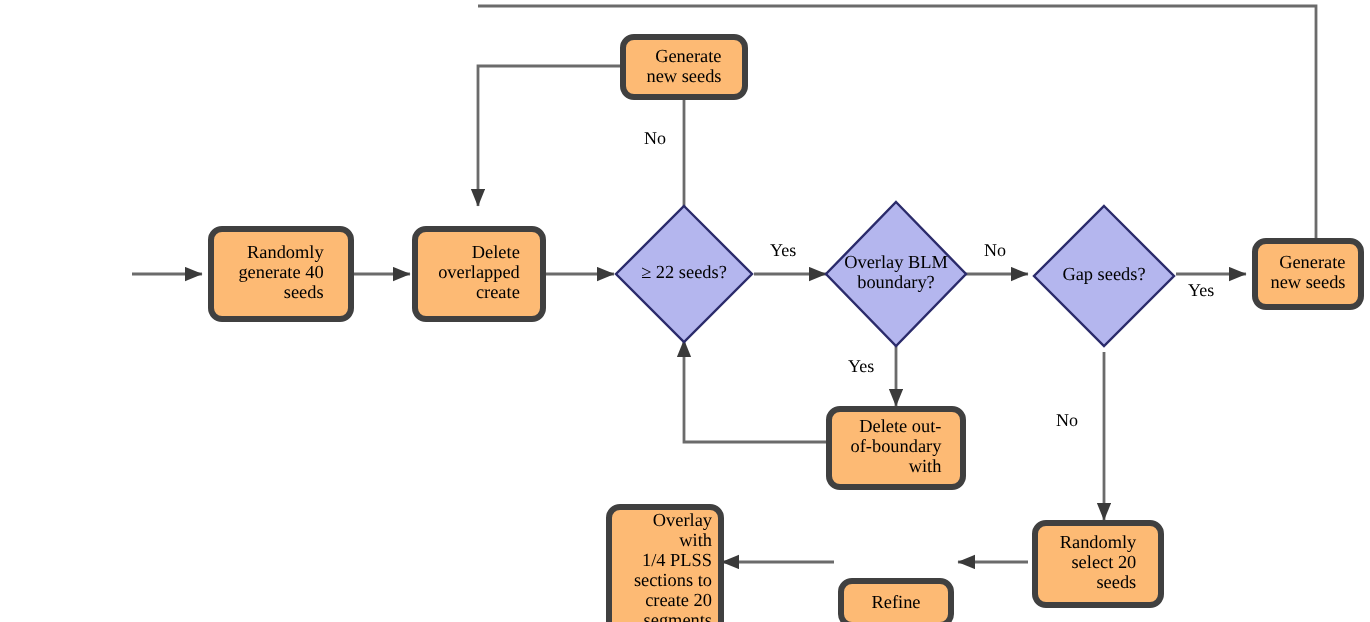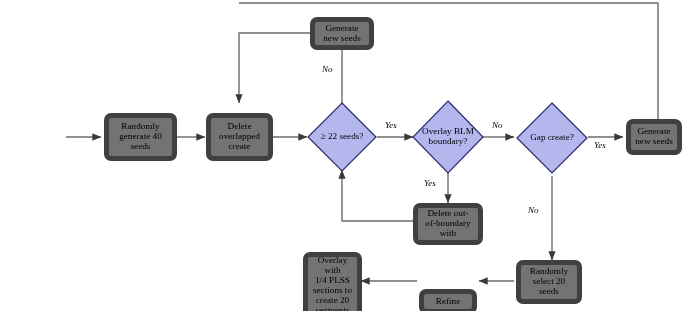--- a/index.html
+++ b/index.html
@@ -27,26 +27,27 @@
     box-sizing: border-box;
     display: flex;
     align-items: center;
     justify-content: center;
     text-align: center;
     color: #000000;
     line-height: 1.08;
     z-index: 3;
   }
   .node.box {
-    background: #737373;
-    border: 5px solid #404040;
+    background: #fdba74;
+    border: 3px solid #404040;
     border-radius: 7px;
     font-size: 9.2px;
     padding: 2px 3px;
     box-shadow: 0 0 0 0 transparent;
+    text-align: right;
   }
   .diamond-wrap {
     position: absolute;
     z-index: 3;
   }
   .diamond-wrap .dm {
     position: absolute;
     left: 0; top: 0;
     width: 100%; height: 100%;
   }
@@ -62,21 +63,20 @@
     line-height: 1.08;
     color: #000;
     pointer-events: none;
   }
   .edge-label {
     position: absolute;
     font-size: 9px;
     color: #000;
     z-index: 4;
     white-space: nowrap;
-    font-style: italic;
   }
 </style>
 </head>
 <body>
 
 <div id="canvas">
 
   <svg class="edges" viewBox="0 0 685 311" xmlns="http://www.w3.org/2000/svg">
     <defs>
       <marker id="arrow" markerWidth="7" markerHeight="7" refX="6.2" refY="2.6" orient="auto" markerUnits="strokeWidth">
@@ -145,21 +145,21 @@
       <polygon points="36,1 71,37 36,73 1,37" fill="#b4b6ee" stroke="#2b2b6b" stroke-width="1.2"></polygon>
     </svg>
     <div class="dlabel" style="white-space:pre-line;">Overlay BLM
 boundary?</div>
   </div>
 
   <div class="diamond-wrap" style="left:516px; top:102px; width:72px; height:72px;">
     <svg class="dm" viewBox="0 0 72 72" xmlns="http://www.w3.org/2000/svg">
       <polygon points="36,1 71,36 36,71 1,36" fill="#b4b6ee" stroke="#2b2b6b" stroke-width="1.2"></polygon>
     </svg>
-    <div class="dlabel" style="white-space:pre-line;">Gap create?</div>
+    <div class="dlabel" style="white-space:pre-line;">Gap seeds?</div>
   </div>
 
   <div class="node box" style="left:626px; top:119px; width:56px; height:36px;">
     <span style="white-space:pre-line;">Generate
 new seeds</span>
   </div>
 
   <div class="node box" style="left:413px; top:203px; width:70px; height:42px;">
     <span style="white-space:pre-line;">Delete out-
 of-boundary

